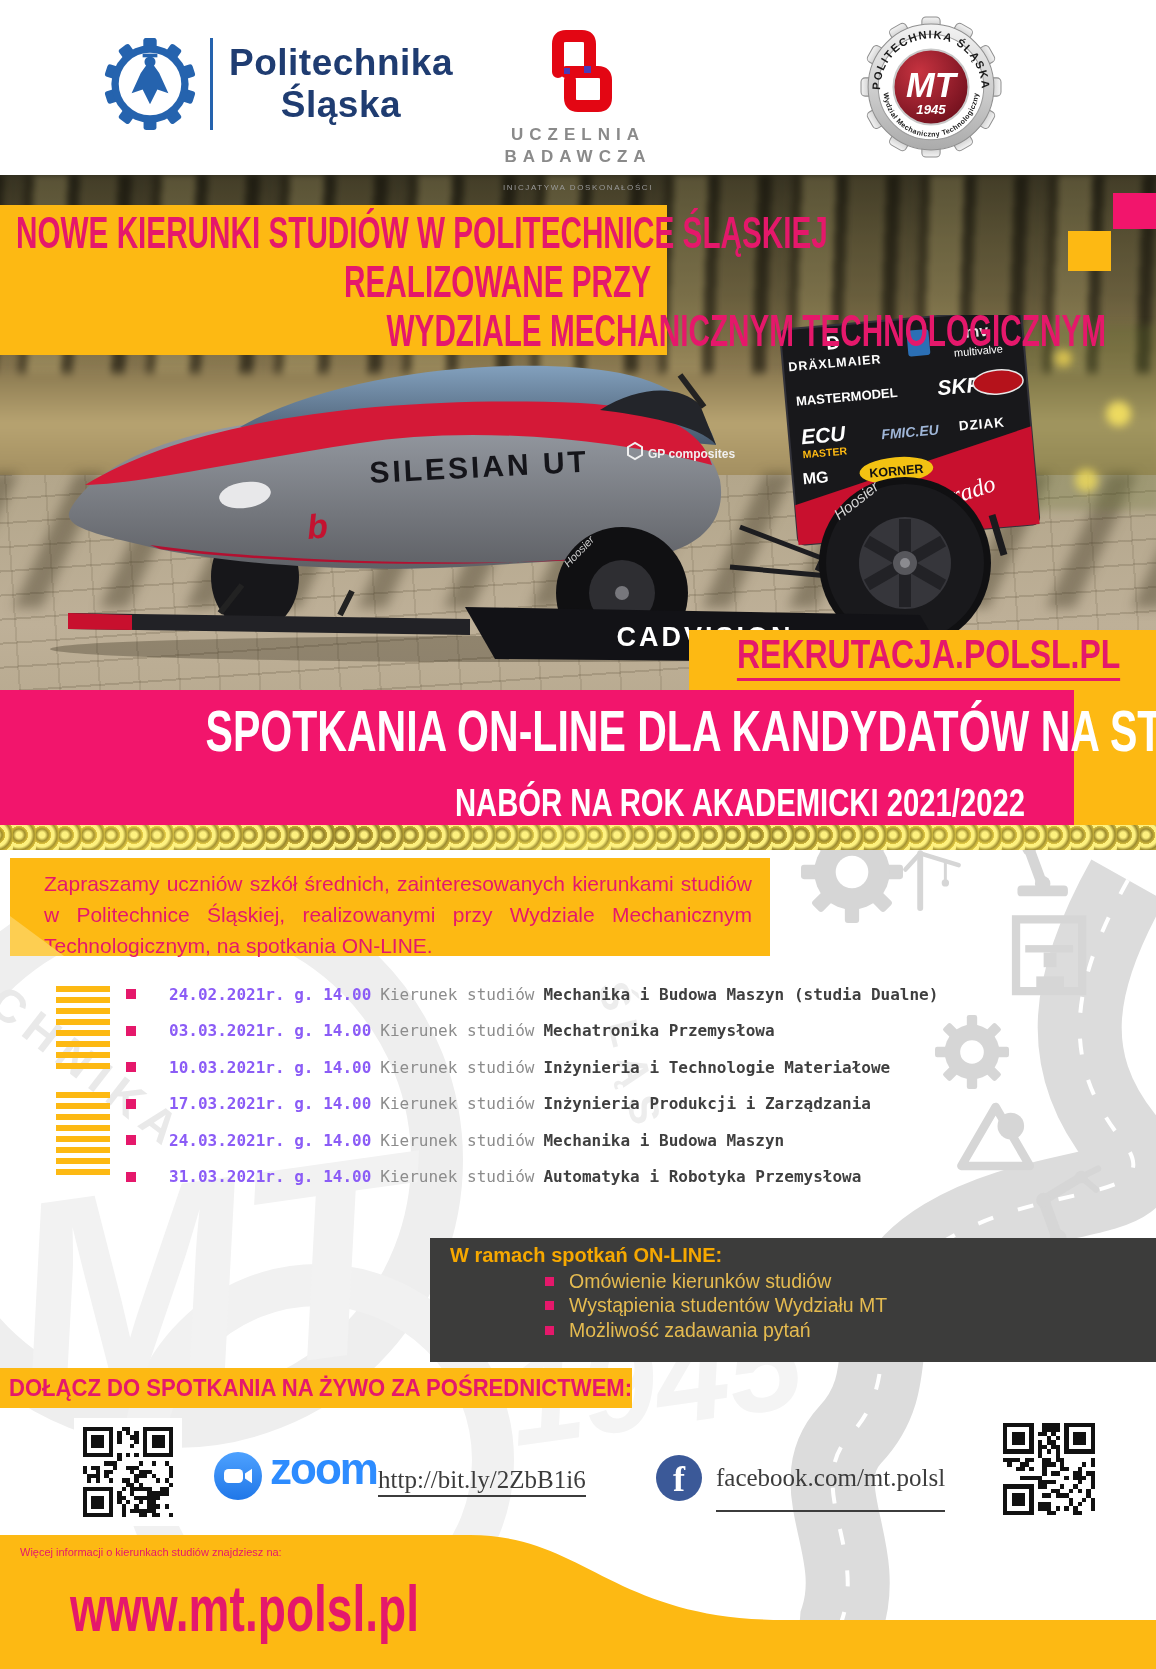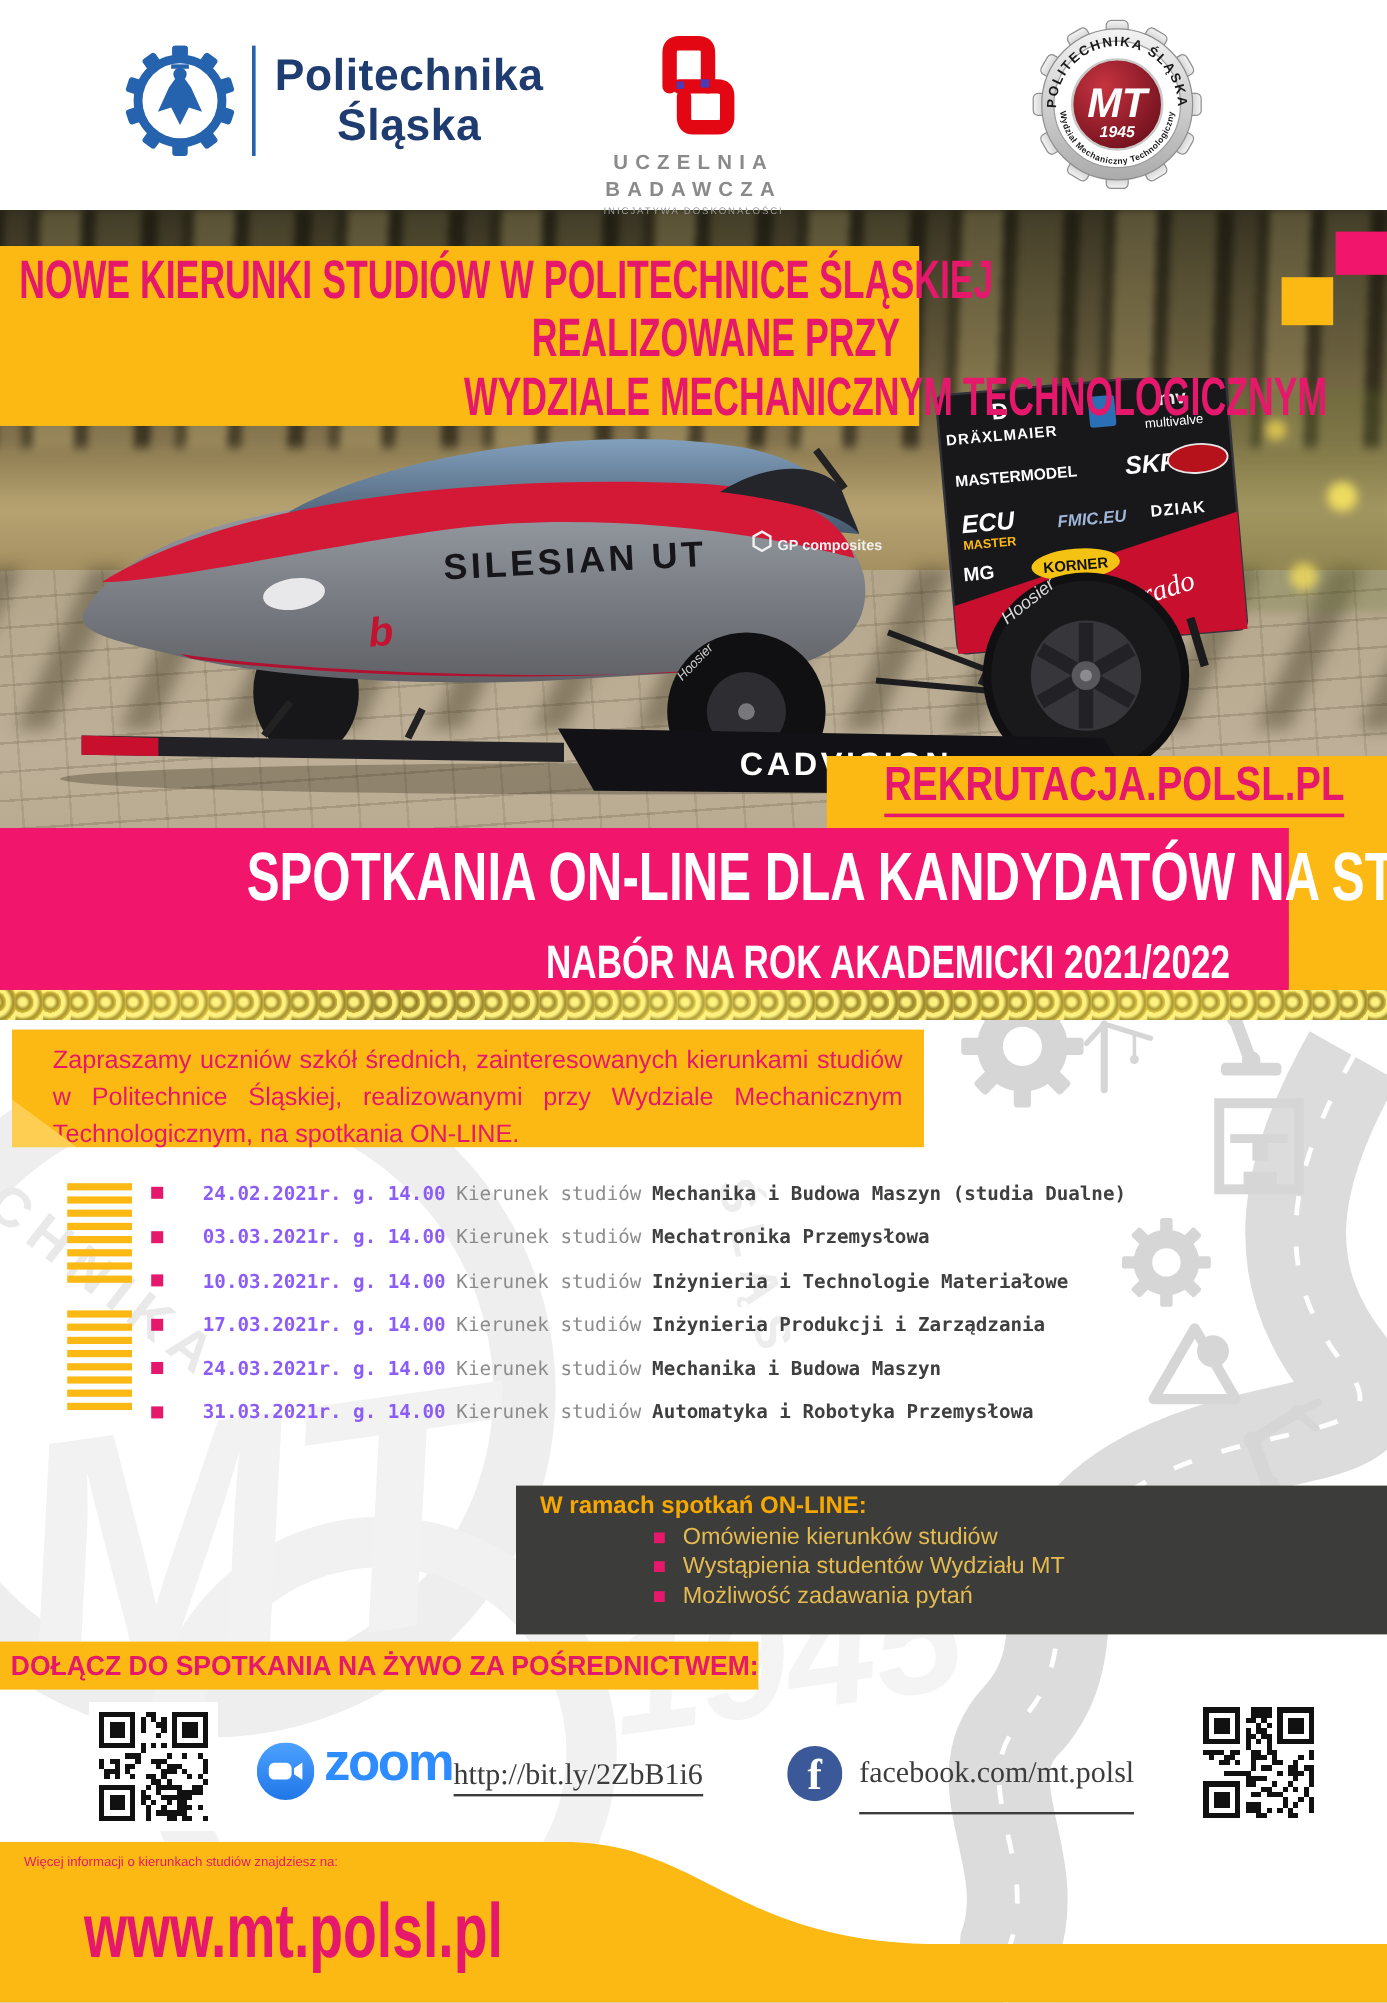--- a/index.html
+++ b/index.html
@@ -10,21 +10,21 @@
   body{background:#888;font-family:"Liberation Sans",sans-serif;}
   .poster{position:relative;width:1156px;height:1669px;margin:0 auto;background:#fff;overflow:hidden;}
 
   
   .hdr{position:absolute;top:0;left:0;width:1156px;height:175px;background:#fff;z-index:3;}
   .polsl{position:absolute;left:104px;top:38px;display:flex;align-items:center;text-align:center;}
   .polsl-div{width:3px;height:92px;background:var(--pblue);margin:0 16px 0 14px;}
   .polsl-name{font-size:37px;font-weight:700;color:var(--navy);line-height:42px;letter-spacing:.5px;}
   .ub{position:absolute;left:488px;top:28px;width:180px;text-align:center;}
   .ub-name{font-size:17px;font-weight:700;color:#8a8a8a;letter-spacing:6px;line-height:22px;margin-top:4px;}
-  .ub-sub{font-size:8px;color:#9a9a9a;letter-spacing:1.6px;margin-top:2px;}
+  .ub-sub{font-size:8px;color:#9a9a9a;letter-spacing:1.6px;margin-top:15px;}
   .mtbadge{position:absolute;left:860px;top:16px;}
 
   
   .hero{position:absolute;top:175px;left:0;width:1156px;height:675px;overflow:hidden;background:#b2a284;z-index:1;}
   .ph{position:absolute;left:-10px;right:-10px;}
   .ph-trees{top:0;height:218px;background:linear-gradient(180deg,#2e2c1e 0%,#49442d 30%,#5c5438 55%,#7a6c48 80%,#97855f 100%);}
   .ph-trunks{top:0;height:232px;background:repeating-linear-gradient(92deg, rgba(25,22,12,.65) 0 14px, rgba(120,100,60,.12) 14px 34px, rgba(35,30,16,.5) 34px 44px, rgba(200,180,115,.28) 44px 78px, rgba(25,22,12,.55) 78px 90px, rgba(160,140,85,.18) 90px 128px);filter:blur(3px);}
   .ph-hedge{top:198px;height:112px;background:linear-gradient(180deg,#8d7c52,#b7a371 45%,#a08c5e);filter:blur(4px);}
   .ph-paving{top:300px;height:375px;background:linear-gradient(180deg,#b3a68b,#beb098 40%,#b6a88d 70%,#ab9c80);}
   .ph-paving::before{content:"";position:absolute;inset:0;background:repeating-linear-gradient(176deg, rgba(90,78,55,.22) 0 2px, transparent 2px 24px),repeating-linear-gradient(86deg, rgba(90,78,55,.15) 0 2px, transparent 2px 40px);}
@@ -34,21 +34,21 @@
     radial-gradient(circle at 58% 18%, rgba(230,205,80,.85) 0 8px, transparent 9px),
     radial-gradient(circle at 82% 48%, rgba(246,226,96,.9) 0 12px, transparent 13px),
     radial-gradient(circle at 34% 66%, rgba(236,216,86,.85) 0 9px, transparent 10px),
     radial-gradient(circle at 68% 84%, rgba(240,220,90,.8) 0 11px, transparent 12px),
     radial-gradient(circle at 10% 80%, rgba(228,208,82,.7) 0 8px, transparent 9px),
     rgba(96,112,44,.25);}
   .ph-flowers{bottom:0;height:27px;background:linear-gradient(90deg,#d8bc35,#eed44a 15%,#b89f30 30%,#f0da52 50%,#c2a934 65%,#e8cf45 82%,#cdb53a);}
   .ph-flowers::after{content:"";position:absolute;inset:0;background:repeating-radial-gradient(circle at 6px 12px, rgba(255,243,130,.95) 0 3px, rgba(92,84,30,.45) 6px, transparent 9px);background-size:23px 27px;}
   .car-svg{position:absolute;left:40px;top:140px;z-index:1;}
 
-  .hero-title{position:absolute;left:0;top:30px;width:766px;height:150px;background:var(--yellow);z-index:2;padding:3px 16px 0 16px;}
+  .hero-title{position:absolute;left:0;top:30px;width:667px;height:150px;background:var(--yellow);z-index:2;padding:3px 16px 0 16px;}
   .hl{height:49px;line-height:49px;white-space:nowrap;}
   .hl>span{display:inline-block;transform:scaleX(.66);font-weight:700;font-size:45px;color:var(--pink);font-family:"Liberation Sans",sans-serif;}
   .hl.l{text-align:left}.hl.l>span{transform-origin:0 50%;}
   .hl.r{text-align:right}.hl.r>span{transform-origin:100% 50%;}
   .sq-pink{position:absolute;right:0;top:18px;width:43px;height:36px;background:var(--bpink);z-index:2;}
   .sq-yel{position:absolute;right:45px;top:56px;width:43px;height:40px;background:var(--yellow);z-index:2;}
 
   .rekru{position:absolute;left:689px;top:455px;width:467px;height:60px;background:var(--yellow);z-index:2;text-align:center;line-height:58px;white-space:nowrap;}
   .rekru span{display:inline-block;transform:scaleX(.8);transform-origin:50% 50%;font-size:40px;font-weight:700;color:var(--pink);border-bottom:3px solid var(--pink);line-height:48px;cursor:pointer;}
   .ystrip{position:absolute;left:1074px;top:515px;width:82px;height:135px;background:var(--yellow);z-index:2;}

